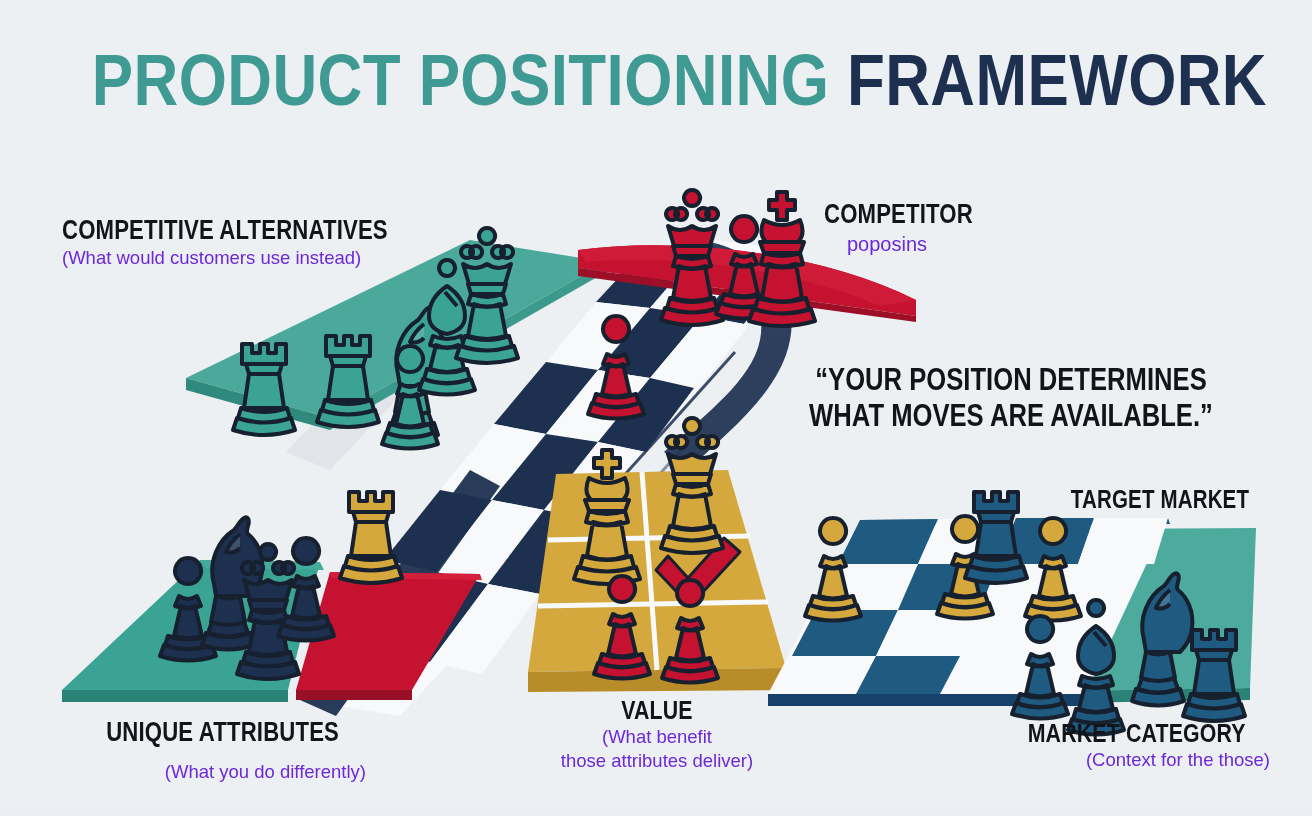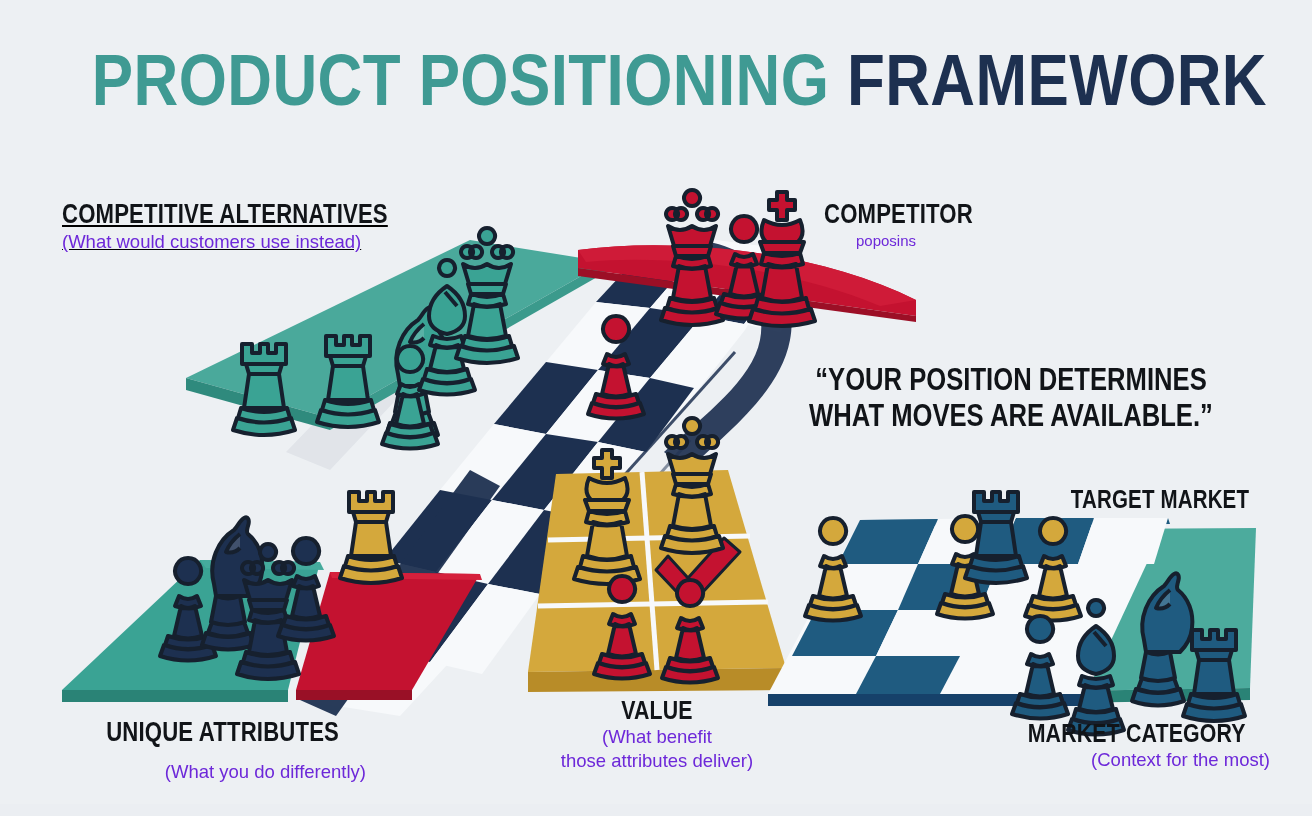--- a/index.html
+++ b/index.html
@@ -48,28 +48,28 @@
     line-height: 1.05;
   }
   .lbl-sub {
     font-weight: 400;
     color: #6d28d9;
     line-height: 1.12;
     white-space: nowrap;
   }
 
   
-  #lbl-compalt { left: 62px; top: 200px; text-decoration: underline; }
+  #lbl-compalt { left: 62px; top: 216px; }
   #lbl-compalt .lbl-head { font-size: 27px; transform-origin: 0 50%; }
   #lbl-compalt .lbl-sub  { font-size: 18.5px; margin-top: 4px; }
 
   
   #lbl-competitor { left: 824px; top: 200px; }
   #lbl-competitor .lbl-head { font-size: 27px; transform-origin: 0 50%; }
-  #lbl-competitor .lbl-sub  { font-size: 15px; margin-top: 5px; margin-left: 32px; }
+  #lbl-competitor .lbl-sub  { font-size: 20px; margin-top: 5px; margin-left: 23px; }
 
   
   #quote {
     left: 756px; top: 362px;
     width: 510px;
     text-align: center;
     font-size: 30.5px;
     font-weight: 700;
     color: #111418;
     line-height: 1.17;
@@ -355,16 +355,16 @@
   </div>
 
   <div id="lbl-value" class="txt">
     <div class="lbl-head">VALUE</div>
     <div class="lbl-sub">(What benefit</div>
     <div class="lbl-sub">those attributes deliver)</div>
   </div>
 
   <div id="lbl-market" class="txt">
     <div class="lbl-head">MARKET CATEGORY</div>
-    <div class="lbl-sub">(Context for the most)</div>
+    <div class="lbl-sub">(Context for the those)</div>
   </div>
 
 </div>
 
 </body></html>

